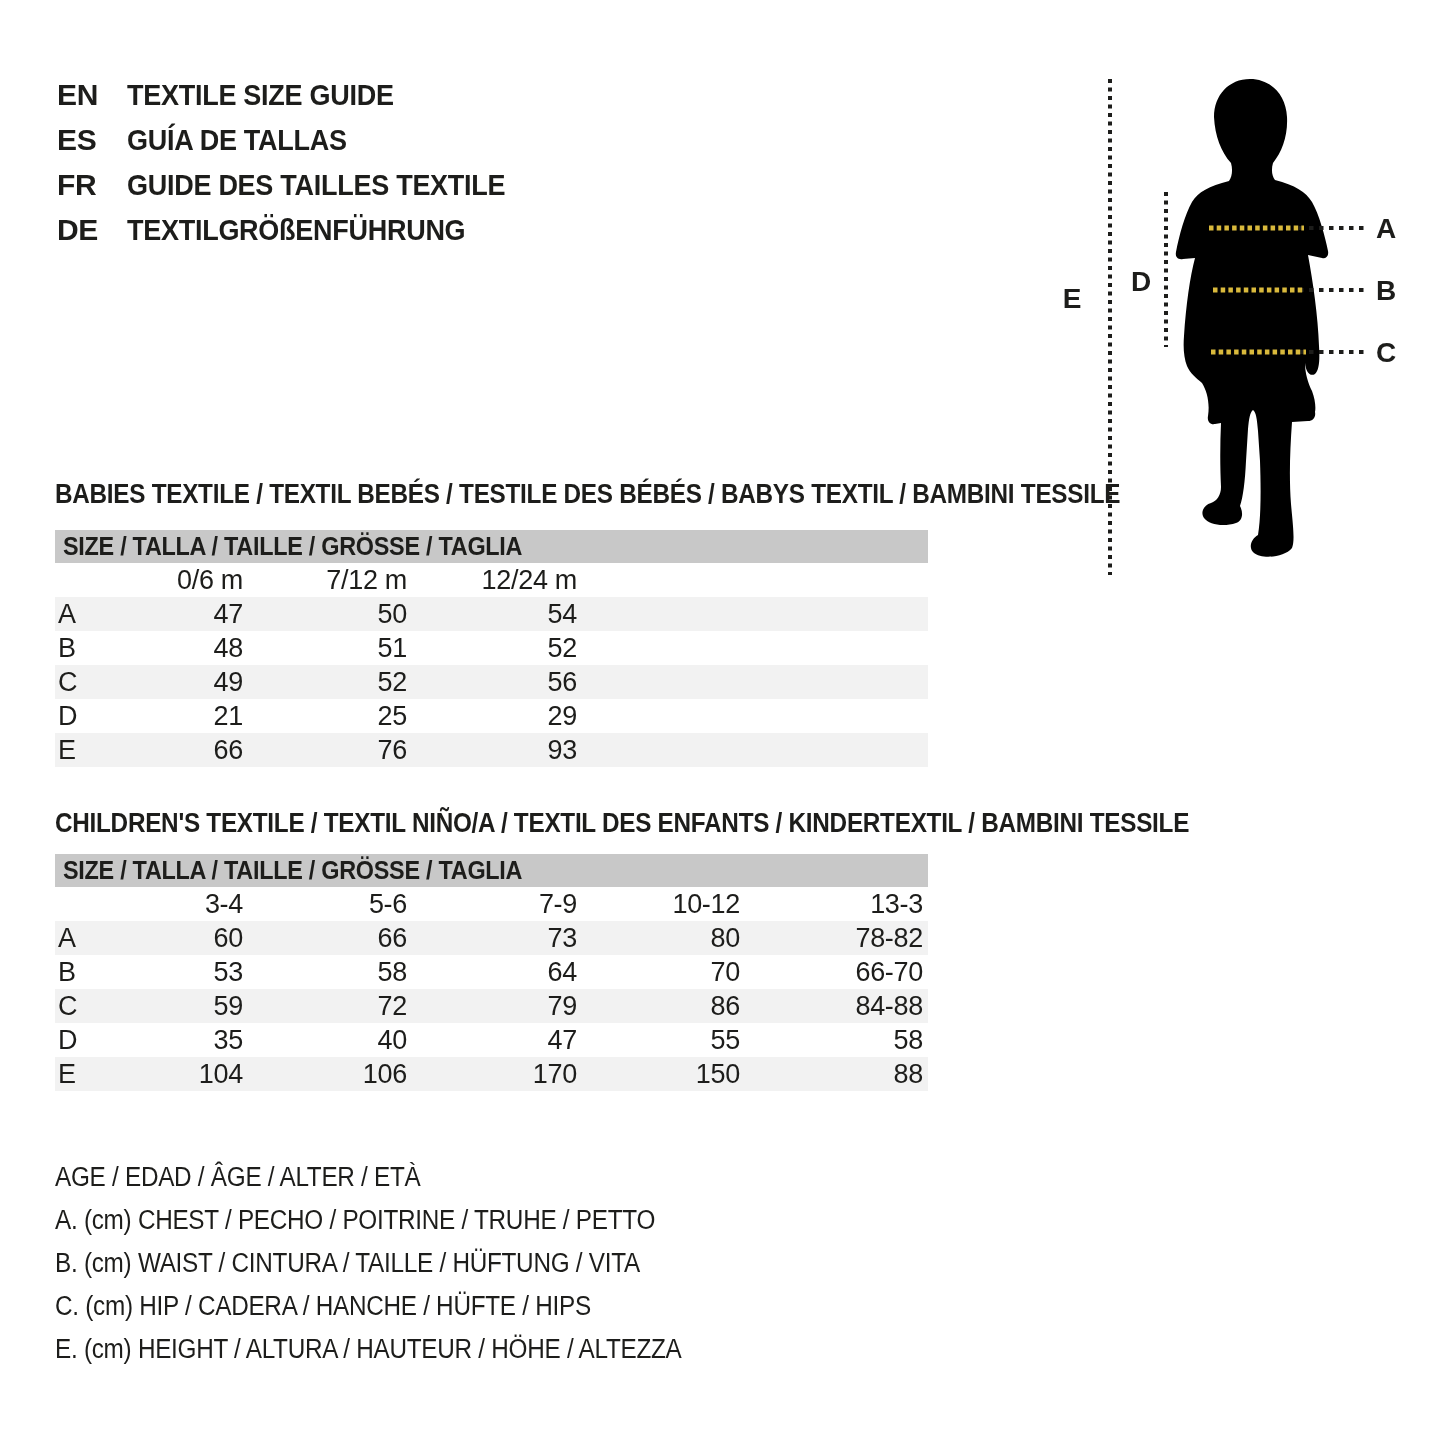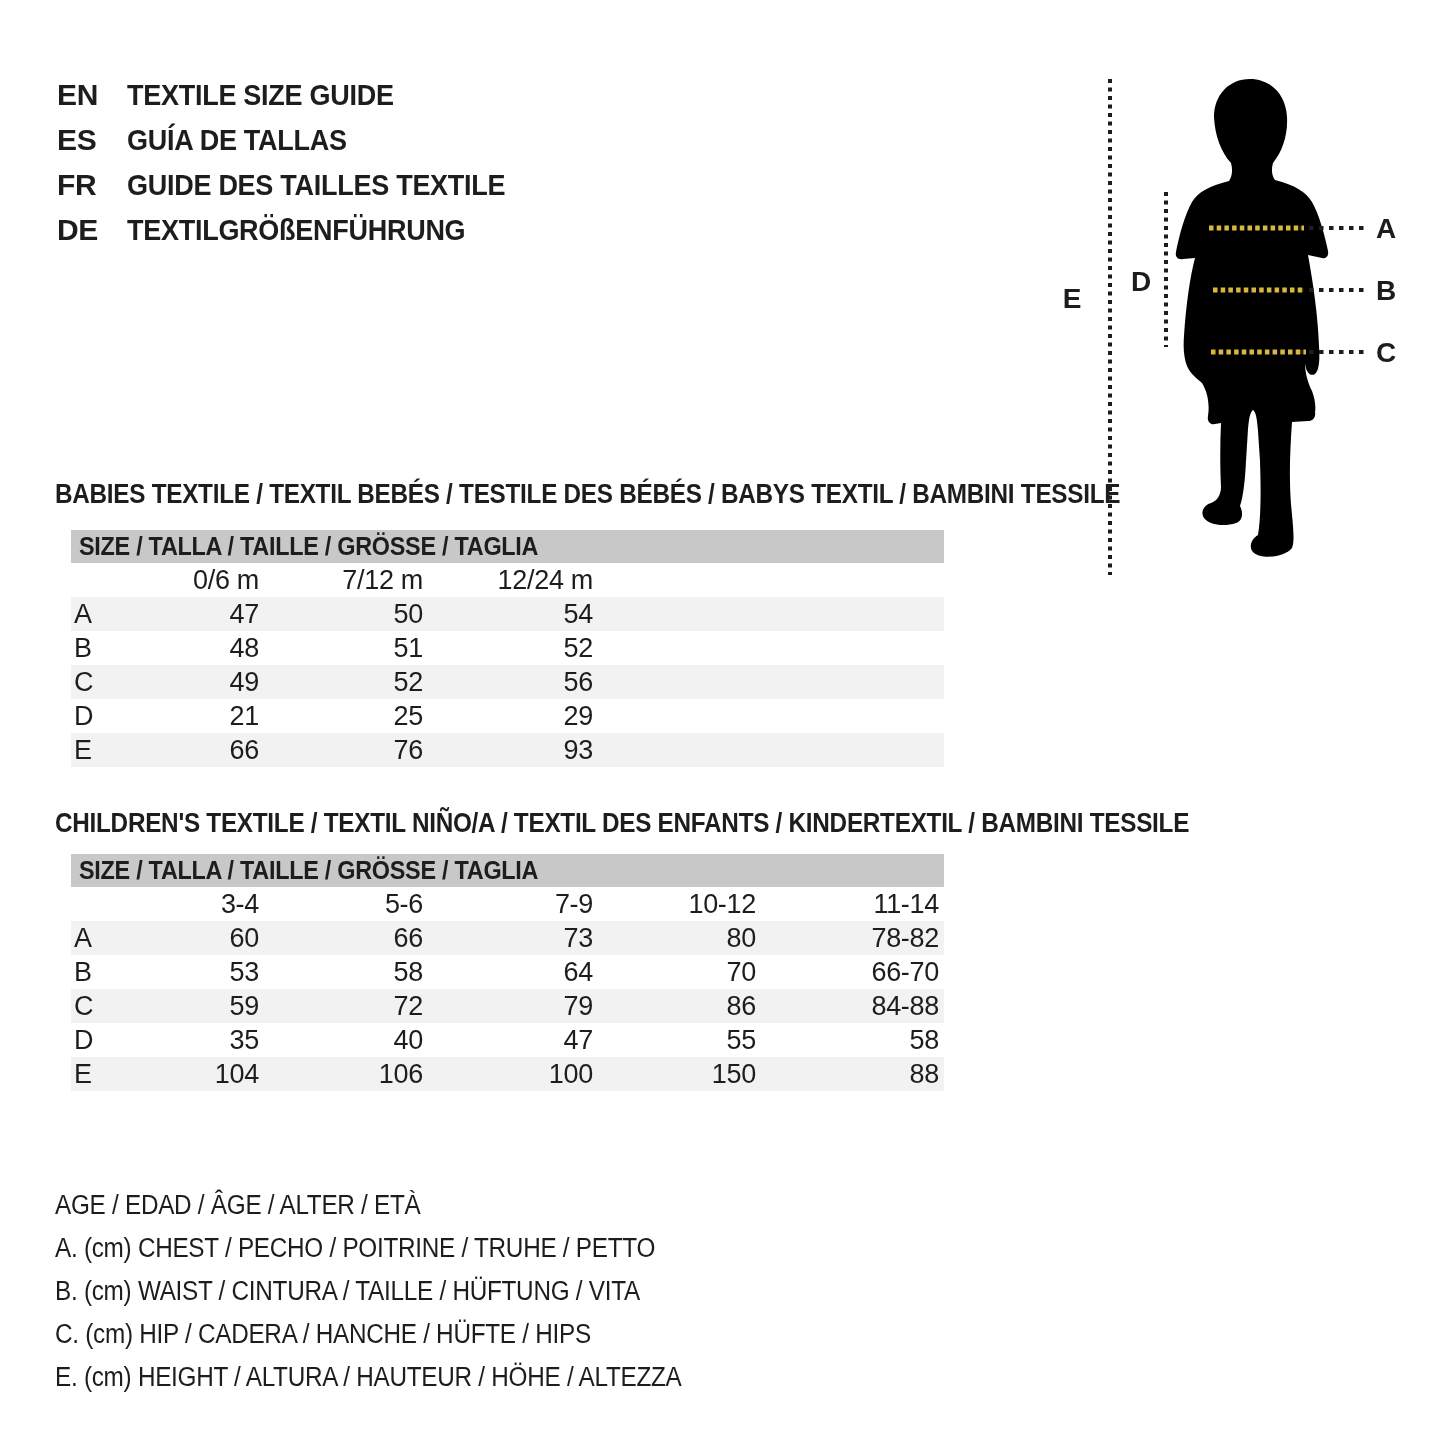--- a/index.html
+++ b/index.html
@@ -24,32 +24,32 @@
   .lang-block{position:absolute;left:57px;top:72px;}
   .lang-row{display:flex;height:45px;line-height:45px;font-weight:700;font-size:30px;}
   .lang-code{width:70px;flex:none;}
 
   
   .section-heading{position:absolute;left:55px;font-size:27px;font-weight:700;height:34px;line-height:34px;}
   .heading-babies{top:477px;}
   .heading-children{top:806px;}
 
   
-  .size-table{position:absolute;left:71px;width:873px;text-decoration:underline;}
+  .size-table{position:absolute;left:55px;width:873px;text-decoration:underline;}
   .table-babies{top:530px;}
   .table-children{top:854px;}
   .bar{height:33px;line-height:33px;background:var(--table-header-bg);padding-left:8px;font-weight:700;font-size:26px;}
   .colhead,.trow{position:relative;height:34px;line-height:34px;font-size:27px;}
   .trow.stripe{background:var(--row-stripe-bg);}
   .rowlabel{position:absolute;left:3px;top:0;}
   .cell{position:absolute;top:0;width:130px;text-align:right;}
   .c0{left:58px}.c1{left:222px}.c2{left:392px}.c3{left:555px}.c4{left:738px}
 
   
-  .legend{position:absolute;left:55px;top:1184px;}
+  .legend{position:absolute;left:55px;top:1156px;}
   .legend-line{height:43px;line-height:43px;font-size:27px;}
 
   
   .figure-svg{position:absolute;left:1050px;top:60px;width:395px;height:540px;}
   .sil{fill:var(--silhouette);}
   .dark-dash{stroke:var(--text);stroke-width:4;fill:none;}
   .v-dash{stroke-dasharray:4 4.5;}
   .h-dash{stroke-dasharray:4.5 5.5;}
   .yellow-dash{stroke:var(--accent-yellow);stroke-width:5;fill:none;stroke-dasharray:4.5 3.2;}
   .svg-label{font-family:"Liberation Sans","DejaVu Sans",sans-serif;font-size:28px;font-weight:700;fill:var(--text);}
@@ -189,21 +189,21 @@
   <div class="section-heading heading-children cond">CHILDREN'S TEXTILE / TEXTIL NIÑO/A / TEXTIL DES ENFANTS / KINDERTEXTIL / BAMBINI TESSILE</div>
   <div class="size-table table-children" id="children-table">
     <div class="bar">
       <span class="cond">SIZE / TALLA / TAILLE / GRÖSSE / TAGLIA</span>
     </div>
     <div class="colhead">
         <span class="cell c0">3-4</span>
         <span class="cell c1">5-6</span>
         <span class="cell c2">7-9</span>
         <span class="cell c3">10-12</span>
-        <span class="cell c4">11-14</span>
+        <span class="cell c4">13-3</span>
       </div>
   <div class="trow stripe">
         <span class="rowlabel">A</span>
         <span class="cell c0">60</span>
         <span class="cell c1">66</span>
         <span class="cell c2">73</span>
         <span class="cell c3">80</span>
         <span class="cell c4">78-82</span>
       </div>
       <div class="trow">
@@ -227,21 +227,21 @@
         <span class="cell c0">35</span>
         <span class="cell c1">40</span>
         <span class="cell c2">47</span>
         <span class="cell c3">55</span>
         <span class="cell c4">58</span>
       </div>
       <div class="trow stripe">
         <span class="rowlabel">E</span>
         <span class="cell c0">104</span>
         <span class="cell c1">106</span>
-        <span class="cell c2">100</span>
+        <span class="cell c2">170</span>
         <span class="cell c3">150</span>
         <span class="cell c4">88</span>
       </div>
     </div>
 
   <div class="legend">
       <div class="legend-line"><span class="cond">AGE / EDAD / ÂGE / ALTER / ETÀ</span></div>
       <div class="legend-line"><span class="cond">A. (cm) CHEST / PECHO / POITRINE / TRUHE / PETTO</span></div>
       <div class="legend-line"><span class="cond">B. (cm) WAIST / CINTURA / TAILLE / HÜFTUNG / VITA</span></div>
       <div class="legend-line"><span class="cond">C. (cm) HIP / CADERA / HANCHE / HÜFTE / HIPS</span></div>

